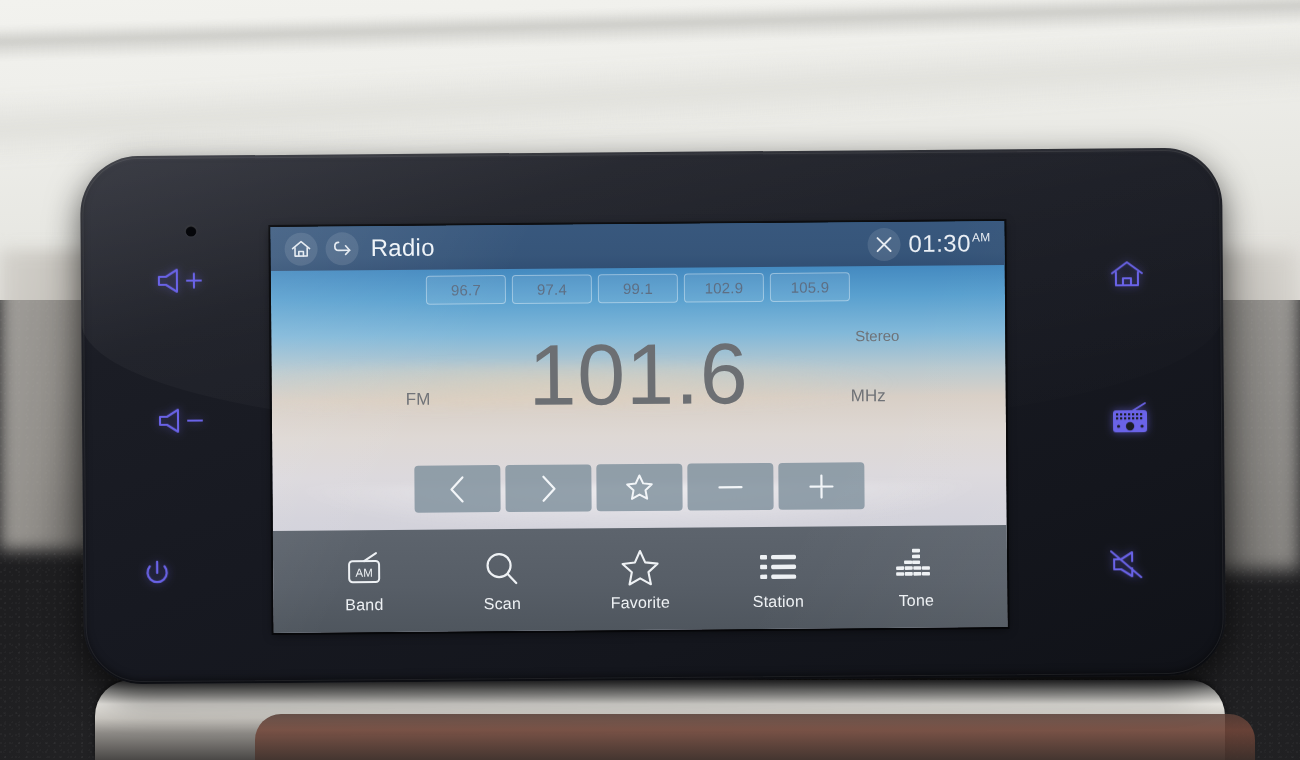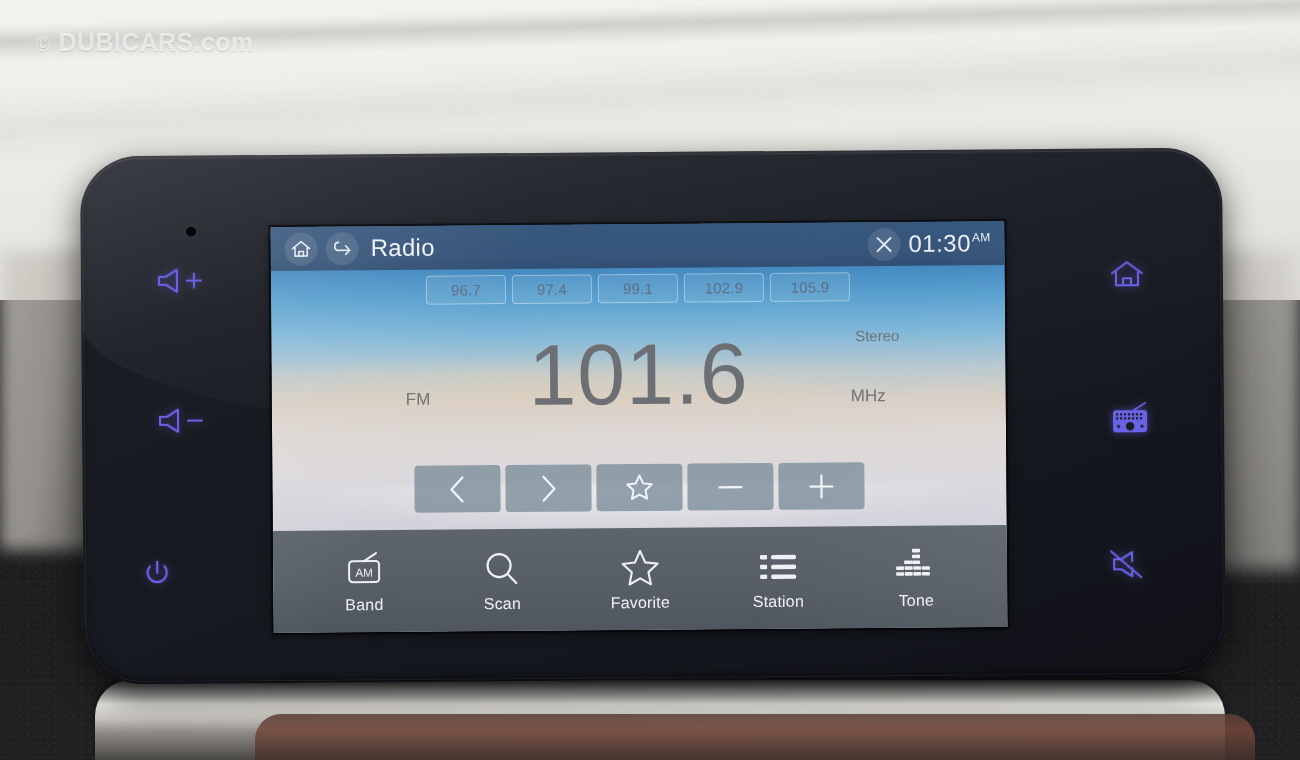--- a/index.html
+++ b/index.html
@@ -355,24 +355,20 @@
     <div class="bg-upper-streak2"></div>
   </div>
   <div class="bg-lower"></div>
   <div class="bg-lower-texture"></div>
   <div class="dash-left"></div>
   <div class="dash-right"></div>
   <div class="chrome-trim">
     <div class="chrome-inner"></div>
   </div>
 
-  <div class="watermark">
-    <span class="c">©</span>
-    <span>DUBICARS.com</span>
-  </div>
 
   <div class="unit">
     <div class="unit-gloss"></div>
     <div class="unit-edge"></div>
     <div class="sensor-hole"></div>
 
     <div class="bezel-key" style="left:72px; top:108px; width:58px; height:34px;">
       <svg width="54" height="28" viewBox="0 0 54 28" fill="none" stroke="currentColor" stroke-width="2.1" stroke-linejoin="round" stroke-linecap="round">
         <path d="M4 10 h7 L22 3 v22 L11 18 H4 Z"></path>
         <path d="M32 14 h14 M39 7 v14"></path>

